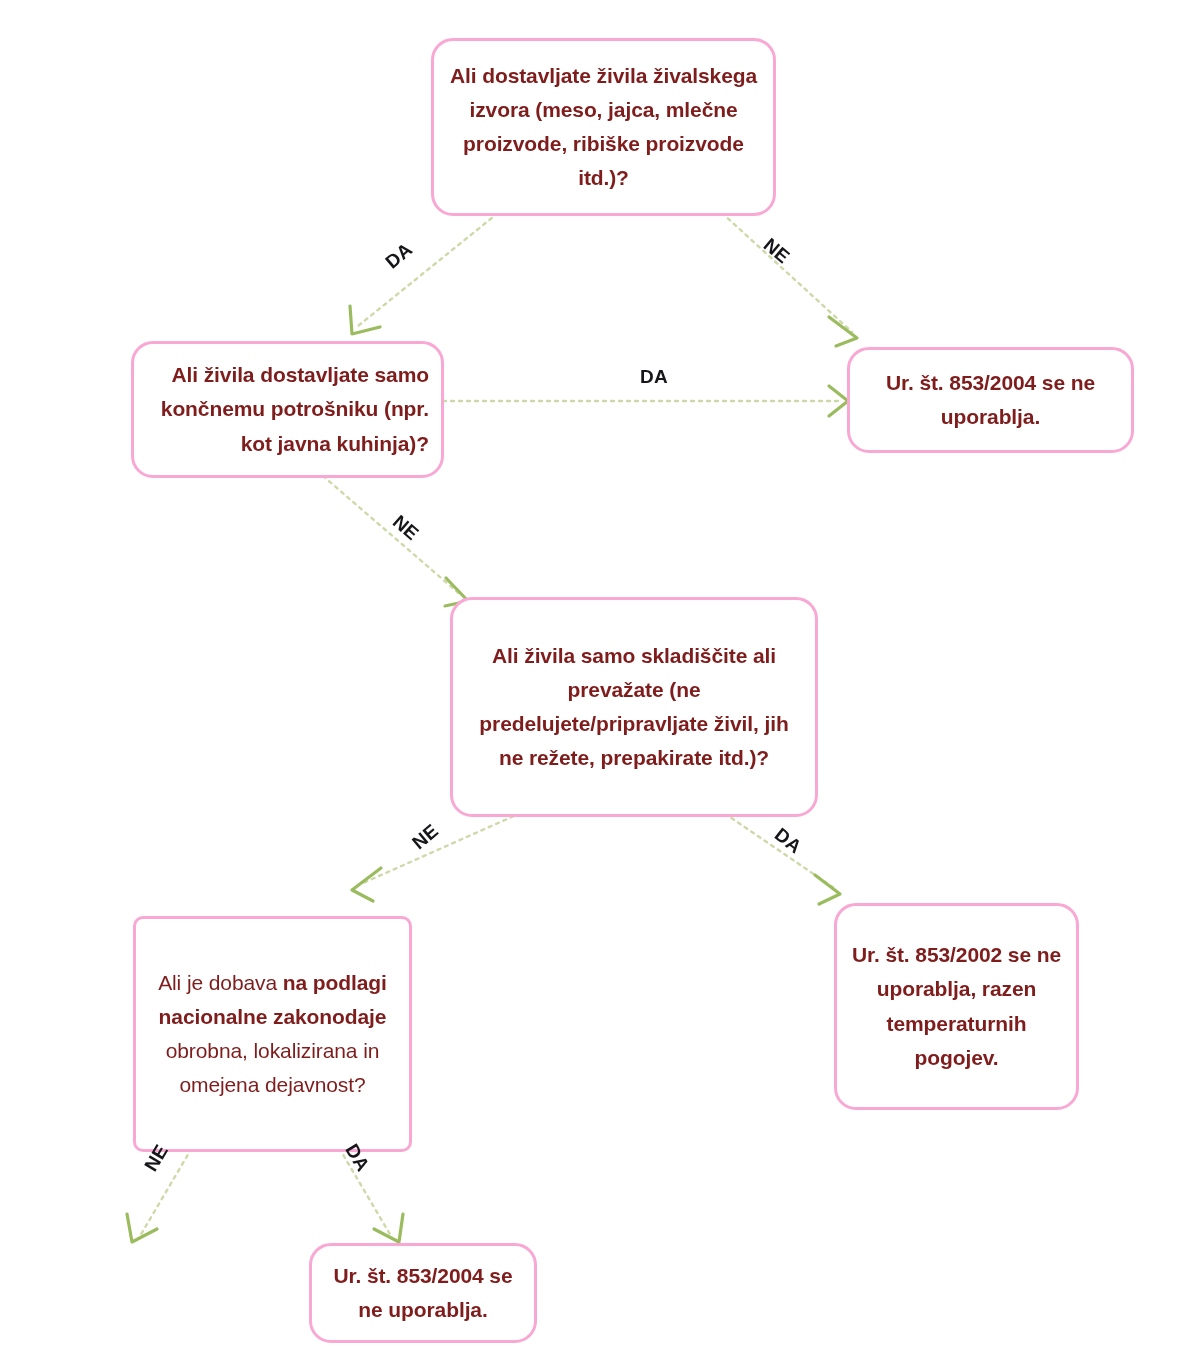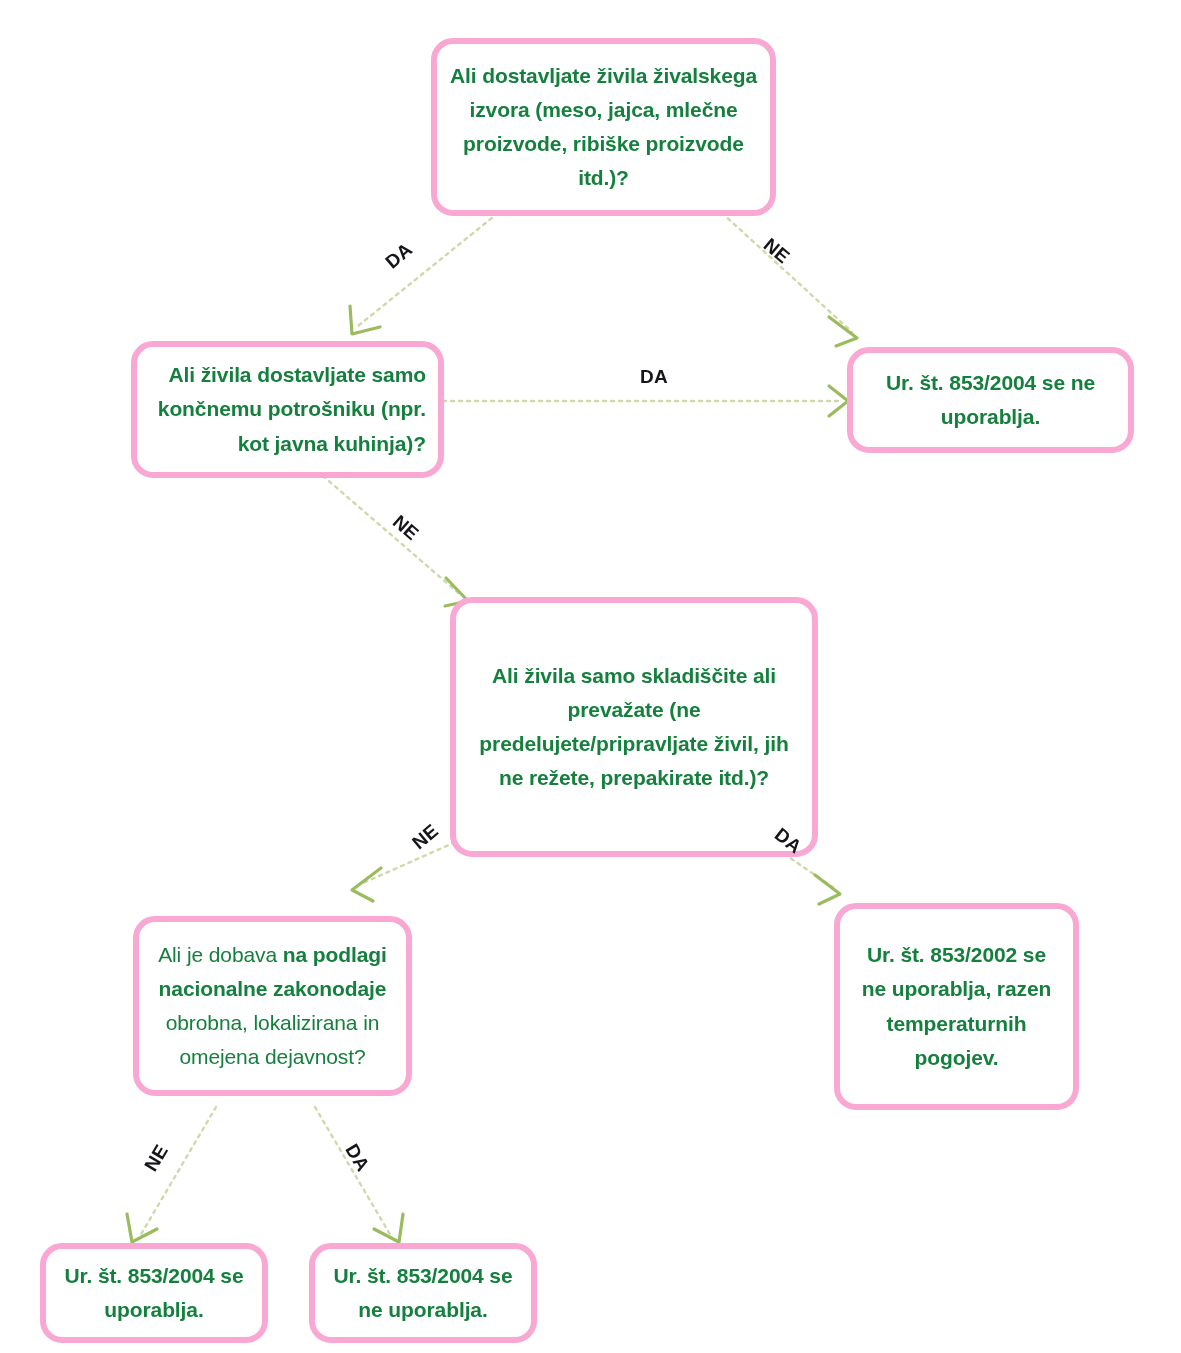--- a/index.html
+++ b/index.html
@@ -1,23 +1,23 @@
 <!DOCTYPE html>
 <html><head>
 <meta charset="utf-8">
 <style>
   html,body{margin:0;padding:0;background:#ffffff;}
   body{width:1181px;height:1353px;position:relative;overflow:hidden;
        font-family:"Liberation Sans","DejaVu Sans",sans-serif;}
   #stage{position:absolute;left:0;top:0;width:1181px;height:1353px;}
   svg#edges{position:absolute;left:0;top:0;width:1181px;height:1353px;}
   .node{position:absolute;box-sizing:border-box;background:#ffffff;
-        border:6px solid #f9a8d4;border-radius:22px;
+        border:3px solid #f9a8d4;border-radius:22px;
         display:flex;align-items:center;justify-content:center;
-        text-align:center;color:#15803d;font-weight:bold;
+        text-align:center;color:#7f1d1d;font-weight:bold;
         font-size:21px;line-height:1.62;letter-spacing:-0.1px;
         padding:6px 12px;}
   .node .txt{display:block;width:100%;}
   .edgelabel{position:absolute;color:#16161a;font-weight:bold;
              font-size:19px;letter-spacing:0.3px;
              transform-origin:50% 50%;white-space:nowrap;}
   .semi{font-weight:normal;}
 </style>
 </head>
 <body>
@@ -61,37 +61,34 @@
   </div>
 
   <div class="node" style="left:131px;top:341px;width:313px;height:137px;text-align:right;">
     <span class="txt">Ali živila dostavljate samo končnemu potrošniku (npr. kot javna kuhinja)?</span>
   </div>
 
   <div class="node" style="left:847px;top:347px;width:287px;height:106px;">
     <span class="txt">Ur. št. 853/2004  se ne uporablja.</span>
   </div>
 
-  <div class="node" style="left:450px;top:597px;width:368px;height:260px;">
+  <div class="node" style="left:450px;top:597px;width:368px;height:220px;">
     <span class="txt">Ali živila samo skladiščite ali prevažate (ne predelujete/pripravljate živil, jih ne režete, prepakirate itd.)?</span>
   </div>
 
-  <div class="node" style="left:133px;top:916px;width:279px;height:180px;">
+  <div class="node" style="left:133px;top:916px;width:279px;height:236px;border-radius:10px;">
     <span class="txt">
       <span class="semi">Ali je dobava </span><span>na podlagi nacionalne zakonodaje</span><span class="semi"> obrobna, lokalizirana in omejena dejavnost?</span>
     </span>
   </div>
 
   <div class="node" style="left:834px;top:903px;width:245px;height:207px;">
     <span class="txt">Ur. št. 853/2002 se ne uporablja, razen temperaturnih pogojev.</span>
   </div>
 
-  <div class="node" style="left:40px;top:1243px;width:228px;height:100px;">
-    <span class="txt">Ur. št. 853/2004 se uporablja.</span>
-  </div>
 
   <div class="node" style="left:309px;top:1243px;width:228px;height:100px;">
     <span class="txt">Ur. št. 853/2004 se ne uporablja.</span>
   </div>
 
   <div class="edgelabel" style="left:385px;top:245px;transform:rotate(-40deg);">DA</div>
 
   <div class="edgelabel" style="left:763px;top:240px;transform:rotate(40deg);">NE</div>
 
   <div class="edgelabel" style="left:640px;top:366px;">DA</div>

